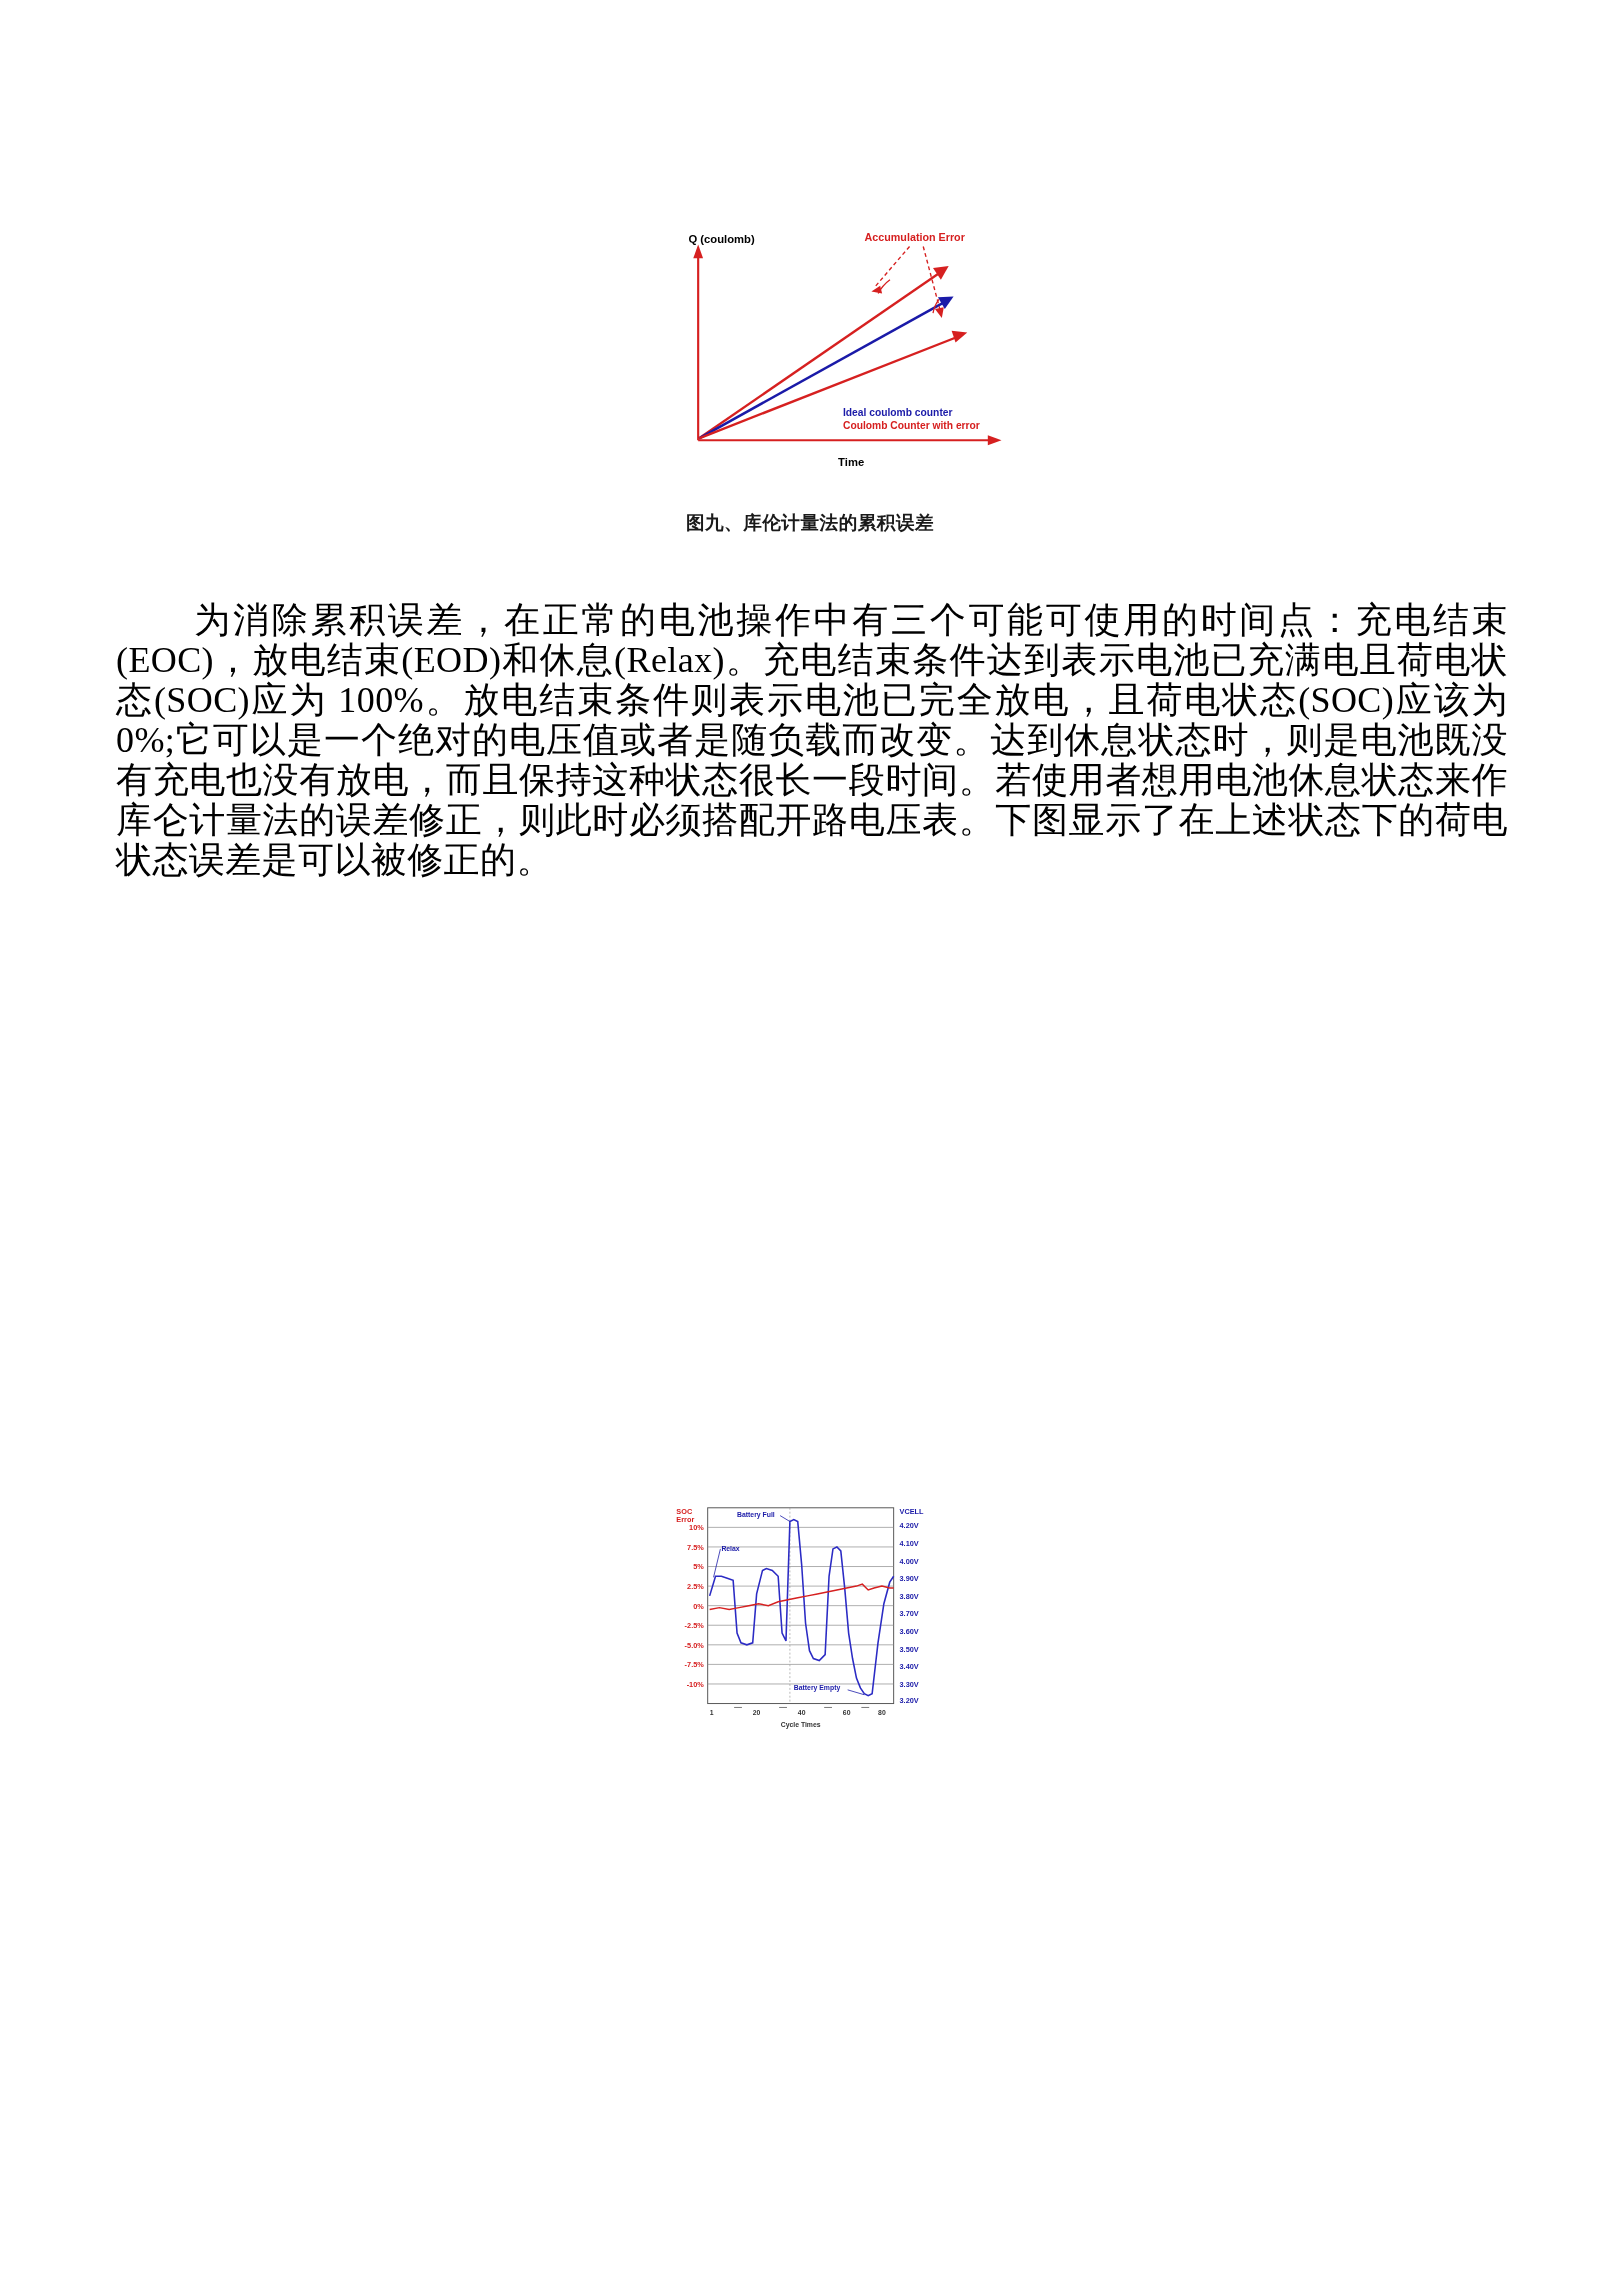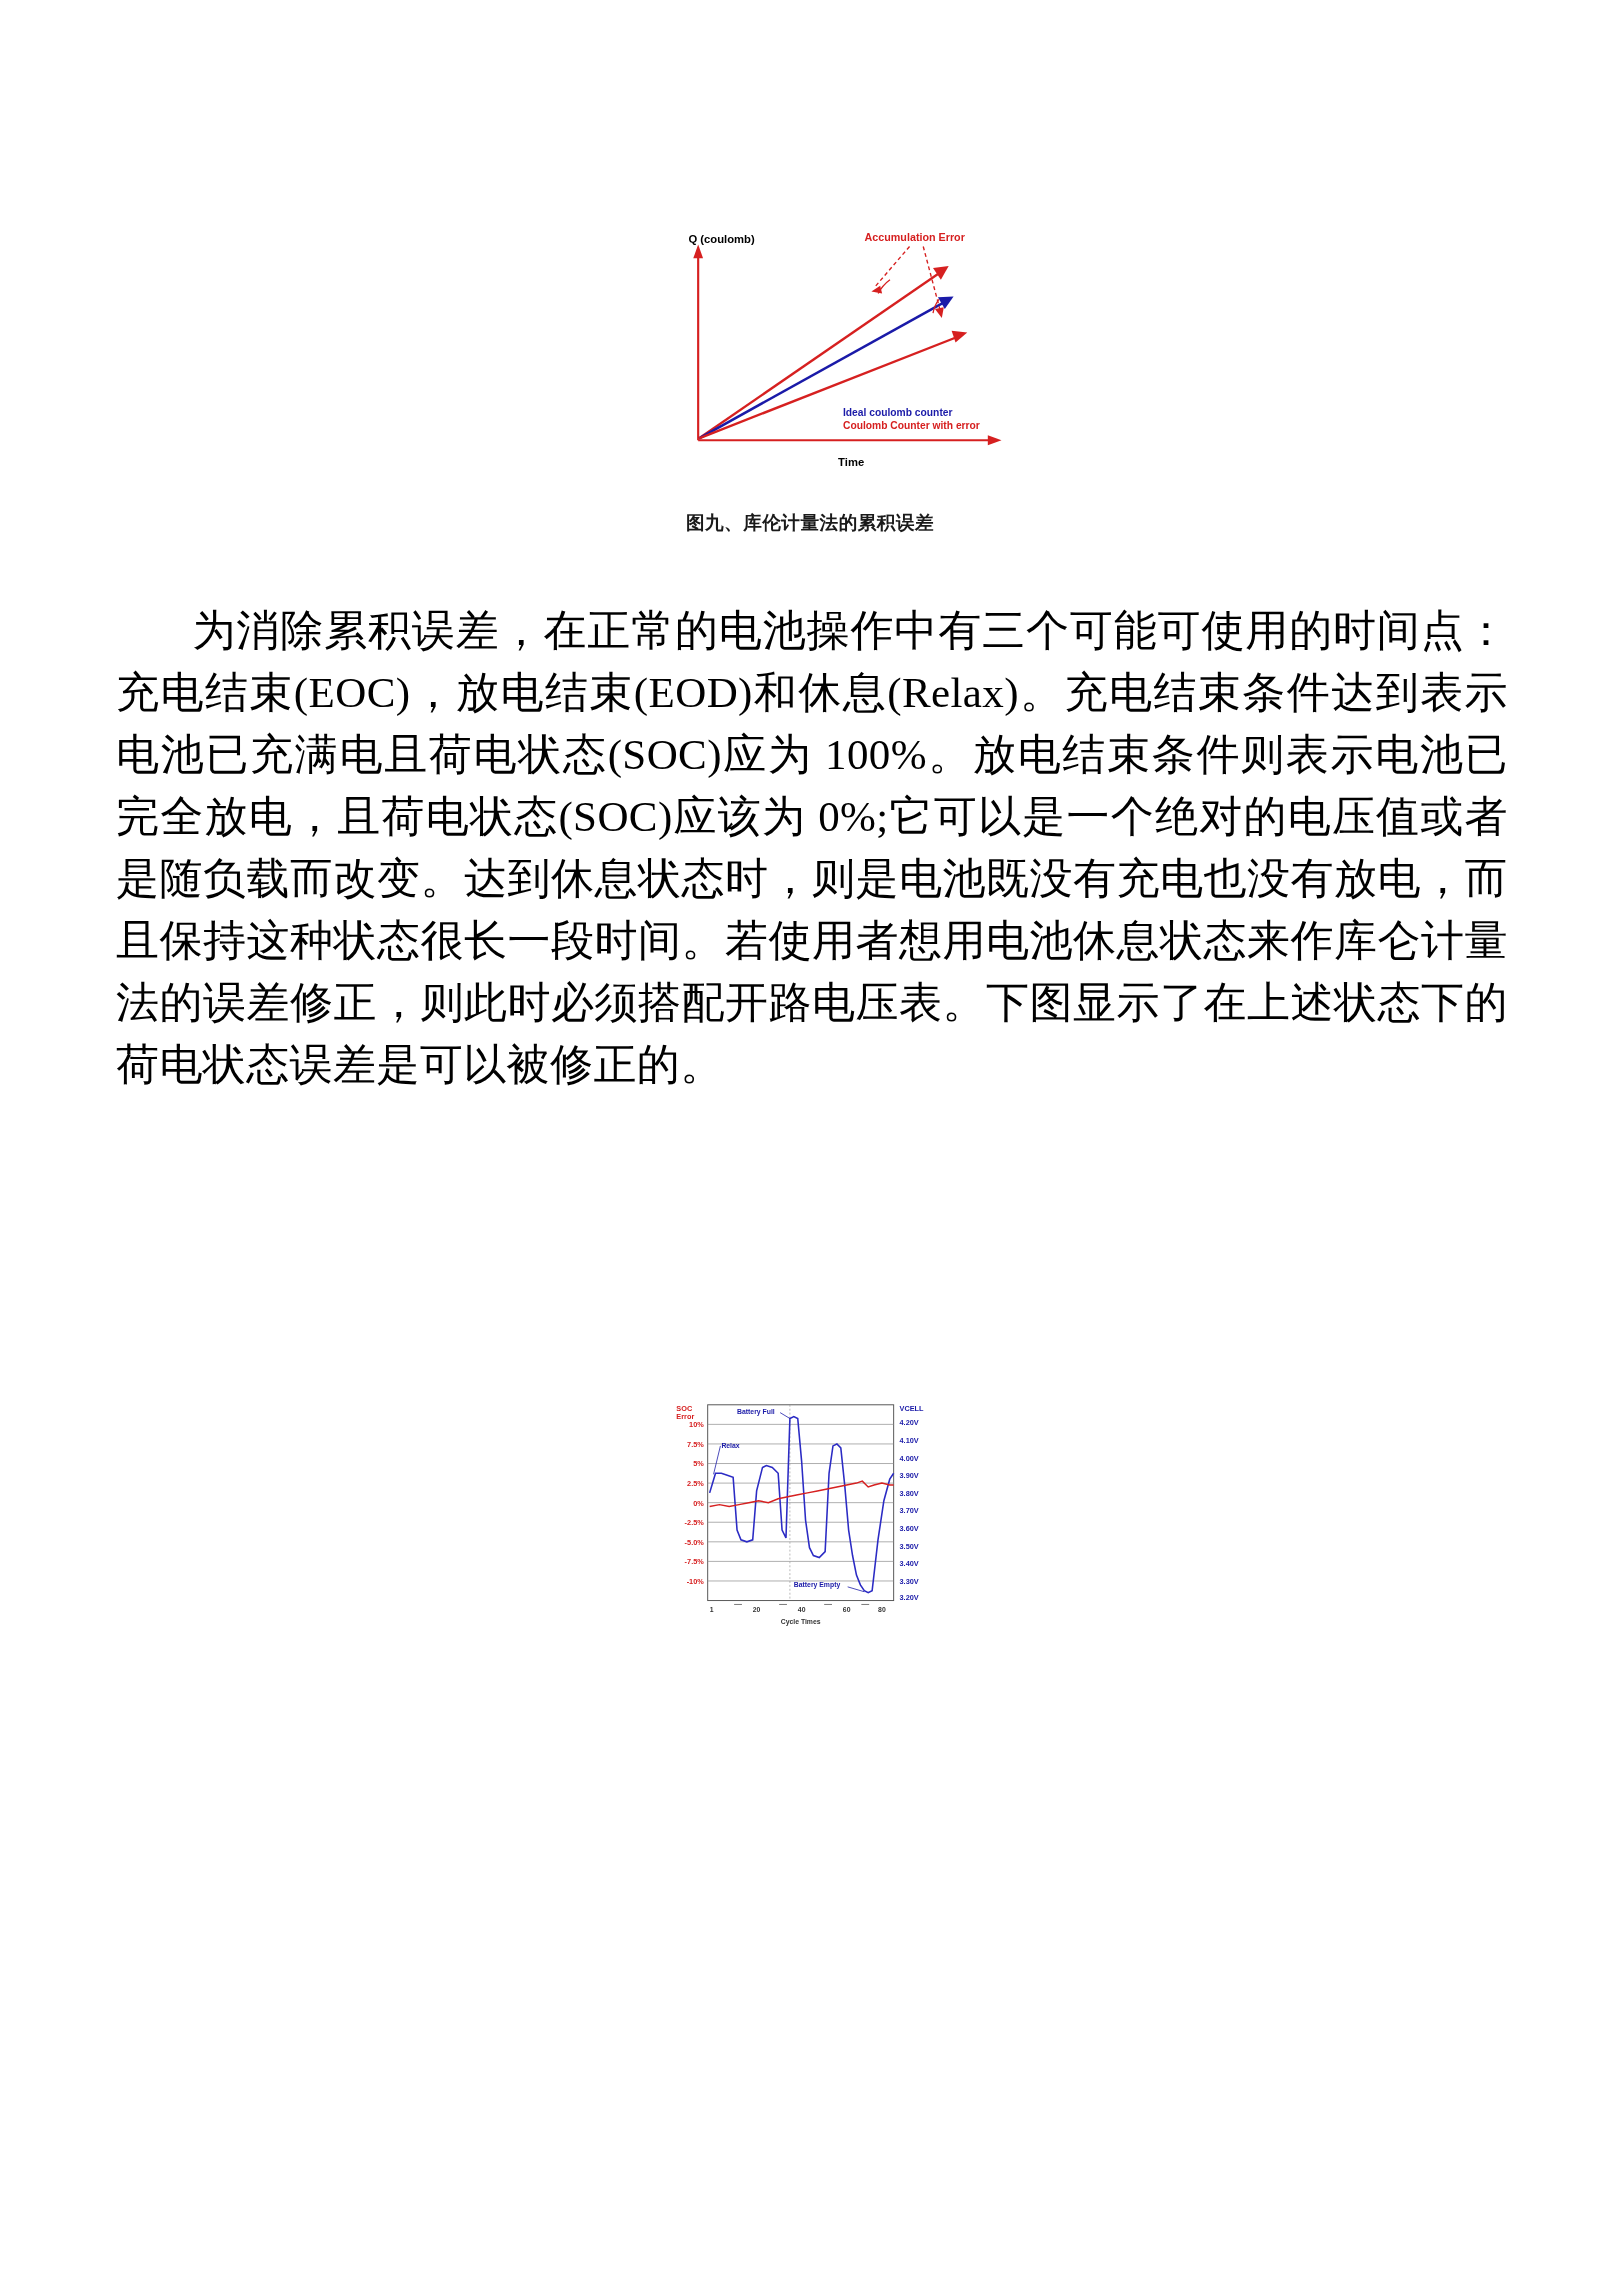--- a/index.html
+++ b/index.html
@@ -45,34 +45,34 @@
   }
   #fig9-caption { left: 0; top: 510px; }
 
   
   .body-text {
     position: absolute;
     left: 116px;
     top: 600px;
     width: 1392px;
     font-family: "Liberation Serif", serif;
-    font-size: 43px;
-    line-height: 62px;
+    font-size: 36px;
+    line-height: 40px;
     color: #000;
     text-align: justify;
     text-justify: inter-ideograph;
     letter-spacing: 0.4px;
   }
   .body-text .indent { display: inline-block; width: 76px; }
 
   
   .fig10-wrap {
     position: absolute;
     left: 647px;
-    top: 1383px;
+    top: 1486px;
     width: 323px;
     height: 255px;
   }
   #fig10-caption { left: 0; top: 1745px; }
 
   .fig10-svg { display: block; background: #fff; }
 
   text { font-family: "Liberation Sans", sans-serif; }
 </style>
 </head>

